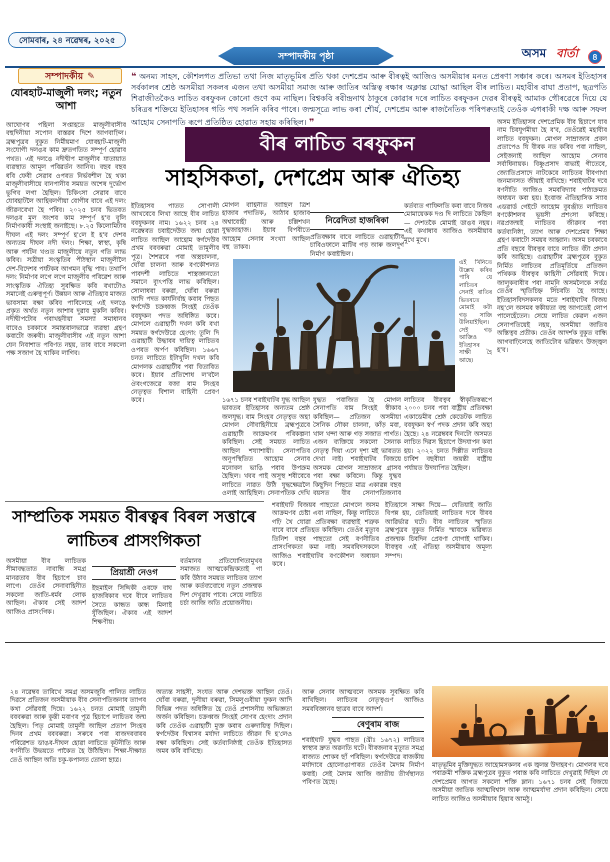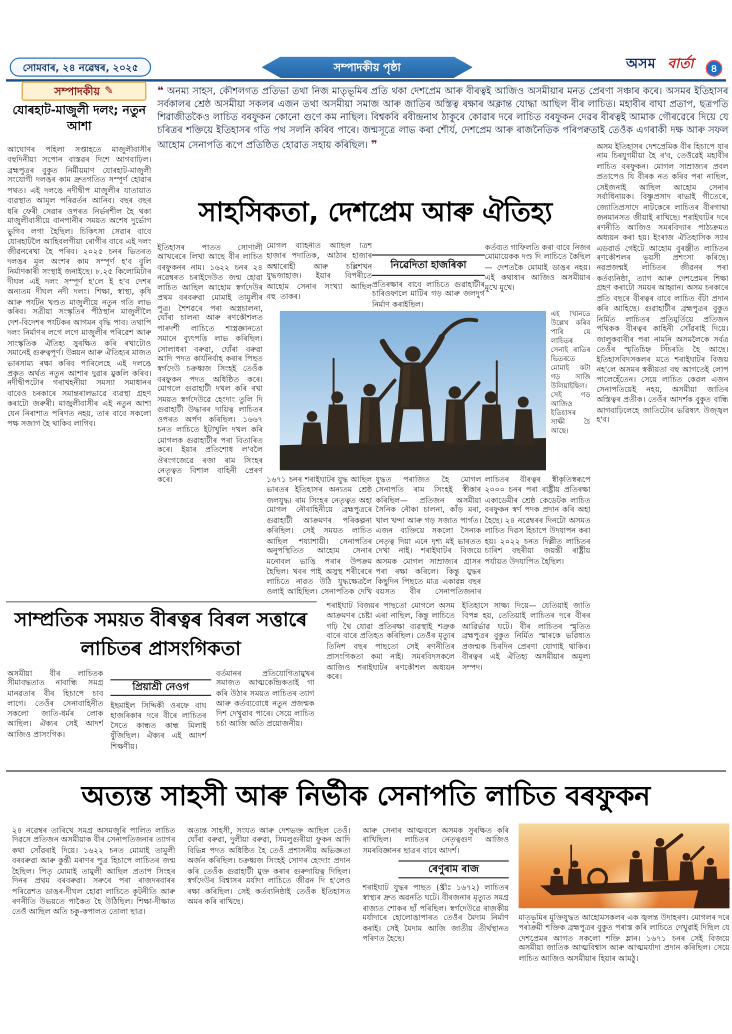--- a/index.html
+++ b/index.html
@@ -7,21 +7,21 @@
     --masthead_blue:#0d2f6e; --masthead_red:#cc1f1f; --circle_blue:#1f6fc0;
     --purple_box:#4a1040; --ed_tab_bg:#fdf3d4; --ed_tab_border:#e3a23c;
     --ed_tab_text:#8a1616; --quote_mark:#7a1f3d; --ink:#1c1c1c; --rule:#444;
   }
   *{margin:0;padding:0;box-sizing:border-box;}
   body{background:#fff;font-family:"DejaVu Sans",sans-serif;}
   .page{position:relative;width:610px;height:862px;background:#ffffff;overflow:hidden;color:var(--ink);}
   .abs{position:absolute;}
   .tiny{font-size:6.4px;line-height:1.32;text-align:justify;color:#222;overflow:hidden;word-break:break-word;}
   .tiny2{font-size:5.8px;line-height:1.3;text-align:justify;color:#222;overflow:hidden;word-break:break-word;}
-  .date-pill{left:8px;top:48px;height:16px;display:flex;align-items:center;padding:0 10px;
+  .date-pill{left:8px;top:32px;height:16px;display:flex;align-items:center;padding:0 10px;
     border:1.2px solid var(--banner_blue);border-radius:9px;background:#f4f8fc;
     font-size:8.2px;font-weight:bold;color:var(--navy);white-space:nowrap;}
   .banner{left:218px;top:47px;width:176px;height:18px;background:linear-gradient(180deg,#3b83c4,#2565a5);
     clip-path:polygon(0 50%,16px 0,calc(100% - 16px) 0,100% 50%,calc(100% - 16px) 100%,16px 100%);
     color:#fff;font-size:9px;font-weight:bold;display:flex;align-items:center;justify-content:center;}
   .masthead{right:8px;top:46px;height:18px;display:flex;align-items:flex-end;gap:10px;}
   .mh1{font-size:11.5px;font-weight:bold;color:var(--masthead_blue);letter-spacing:.2px;}
   .mh2{font-size:11.5px;font-weight:bold;color:var(--masthead_red);font-style:italic;}
   .pgnum{width:14px;height:14px;border-radius:50%;background:var(--circle_blue);color:#fff;
     font-size:9px;font-weight:bold;display:flex;align-items:center;justify-content:center;border:1px solid #ff4d4d;}
@@ -66,20 +66,23 @@
 
   <div class="abs quote"><span class="qmark">❝</span> <span>অনম্য সাহস, কৌশলগত প্ৰতিভা তথা নিজ মাতৃভূমিৰ প্ৰতি থকা দেশপ্ৰেম আৰু বীৰত্বই আজিও অসমীয়াৰ মনত প্ৰেৰণা সঞ্চাৰ কৰে। অসমৰ ইতিহাসৰ সৰ্বকালৰ শ্ৰেষ্ঠ অসমীয়া সকলৰ এজন তথা অসমীয়া সমাজ আৰু জাতিৰ অস্তিত্ব ৰক্ষাৰ অক্লান্ত যোদ্ধা আছিল বীৰ লাচিত। মহাবীৰ বাঘা প্ৰতাপ, ছত্ৰপতি শিৱাজীতকৈও লাচিত বৰফুকন কোনো গুণে কম নাছিল। বিশ্বকবি ৰবীন্দ্ৰনাথ ঠাকুৰে কোৱাৰ দৰে লাচিত বৰফুকন দেৱৰ বীৰত্বই আমাক গৌৰৱেৰে দিয়ে যে চৰিত্ৰৰ শক্তিয়ে ইতিহাসৰ গতি পথ সলনি কৰিব পাৰে। জন্মসূত্ৰে লাভ কৰা শৌৰ্য, দেশপ্ৰেম আৰু ৰাজনৈতিক পৰিপক্বতাই তেওঁক এগৰাকী দক্ষ আৰু সফল আহোম সেনাপতি ৰূপে প্ৰতিষ্ঠিত হোৱাত সহায় কৰিছিল।</span> <span class="qmark">❞</span></div>
 
   <div class="abs ed-tab">
     <span>সম্পাদকীয়</span>
     <span>✎</span>
   </div>
   <div class="abs ed-title">যোৰহাট-মাজুলী দলং; নতুন আশা</div>
   <div class="abs tiny" style="left:6px;top:121px;width:120px;height:377px;">আঘোণৰ পহিলা সপ্তাহতে মাজুলীবাসীৰ বহুদিনীয়া সপোন বাস্তৱৰ দিশে আগবাঢ়িল। ব্ৰহ্মপুত্ৰৰ বুকুত নিৰ্মীয়মাণ যোৰহাট-মাজুলী সংযোগী দলঙৰ কাম দ্ৰুতগতিত সম্পূৰ্ণ হোৱাৰ পথত। এই দলঙে নদীদ্বীপ মাজুলীৰ যাতায়াত ব্যৱস্থাত আমূল পৰিৱৰ্তন আনিব। বছৰ বছৰ ধৰি ফেৰী সেৱাৰ ওপৰত নিৰ্ভৰশীল হৈ থকা মাজুলীবাসীয়ে বানপানীৰ সময়ত অশেষ দুৰ্ভোগ ভুগিব লগা হৈছিল। চিকিৎসা সেৱাৰ বাবে যোৰহাটলৈ আহিবলগীয়া ৰোগীৰ বাবে এই দলং জীৱনৰেখা হৈ পৰিব। ২০২৫ চনৰ ভিতৰত দলঙৰ মূল অংশৰ কাম সম্পূৰ্ণ হ'ব বুলি নিৰ্মাণকাৰী সংস্থাই জনাইছে। ৮.২৫ কিলোমিটাৰ দীঘল এই দলং সম্পূৰ্ণ হ'লে ই হ'ব দেশৰ অন্যতম দীঘল নদী দলং। শিক্ষা, স্বাস্থ্য, কৃষি আৰু পৰ্যটন খণ্ডত মাজুলীয়ে নতুন গতি লাভ কৰিব। সত্ৰীয়া সংস্কৃতিৰ পীঠস্থান মাজুলীলৈ দেশ-বিদেশৰ পৰ্যটকৰ আগমন বৃদ্ধি পাব। তথাপি দলং নিৰ্মাণৰ লগে লগে মাজুলীৰ পৰিৱেশ আৰু সাংস্কৃতিক ঐতিহ্য সুৰক্ষিত কৰি ৰখাটোও সমানেই গুৰুত্বপূৰ্ণ। উন্নয়ন আৰু ঐতিহ্যৰ মাজত ভাৰসাম্য ৰক্ষা কৰিব পাৰিলেহে এই দলঙে প্ৰকৃত অৰ্থত নতুন আশাৰ দুৱাৰ মুকলি কৰিব। নদীদ্বীপটোৰ গৰাখহনীয়া সমস্যা সমাধানৰ বাবেও চৰকাৰে সমান্তৰালভাৱে ব্যৱস্থা গ্ৰহণ কৰাটো জৰুৰী। মাজুলীবাসীৰ এই নতুন আশা যেন নিৰাশাত পৰিণত নহয়, তাৰ বাবে সকলো পক্ষ সজাগ হৈ থাকিব লাগিব।</div>
 
+  <div class="abs kicker">
+    <span>বীৰ লাচিত বৰফুকন</span>
+  </div>
   <div class="abs subhead">সাহসিকতা, দেশপ্রেম আৰু ঐতিহ্য</div>
 
   <div class="abs tiny" style="left:497px;top:118px;width:110px;height:520px;">অসম ইতিহাসৰ দেশপ্ৰেমিক বীৰ হিচাপে যাৰ নাম চিৰযুগমীয়া হৈ ৰ'ব, তেওঁৱেই মহাবীৰ লাচিত বৰফুকন। মোগল সাম্ৰাজ্যৰ প্ৰবল প্ৰতাপেও যি বীৰক নত কৰিব পৰা নাছিল, সেইজনাই আছিল আহোম সেনাৰ সৰ্বাধিনায়ক। বিষ্ণুপ্ৰসাদ ৰাভাই গীতেৰে, জ্যোতিপ্ৰসাদে নাটকেৰে লাচিতৰ বীৰগাথা জনমানসত জীয়াই ৰাখিছে। শৰাইঘাটৰ দৰে ৰণনীতি আজিও সমৰবিদ্যাৰ পাঠ্যক্ৰমত অধ্যয়ন কৰা হয়। ইংৰাজ ঐতিহাসিক স্যাৰ এডৱাৰ্ড গেইটে আহোম বুৰঞ্জীত লাচিতৰ ৰণকৌশলৰ ভূয়সী প্ৰশংসা কৰিছে। নৱপ্ৰজন্মই লাচিতৰ জীৱনৰ পৰা কৰ্তব্যনিষ্ঠা, ত্যাগ আৰু দেশপ্ৰেমৰ শিক্ষা গ্ৰহণ কৰাটো সময়ৰ আহ্বান। অসম চৰকাৰে প্ৰতি বছৰে বীৰত্বৰ বাবে লাচিত বঁটা প্ৰদান কৰি আহিছে। গুৱাহাটীৰ ব্ৰহ্মপুত্ৰৰ বুকুত নিৰ্মিত লাচিতৰ প্ৰতিমূৰ্তিয়ে প্ৰতিজন পথিকক বীৰত্বৰ কাহিনী সোঁৱৰাই দিয়ে। জালুকবাৰীৰ পৰা নামনি অসমলৈকে সৰ্বত্ৰ তেওঁৰ স্মৃতিচিহ্ন সিঁচৰতি হৈ আছে। ইতিহাসবিদসকলৰ মতে শৰাইঘাটৰ বিজয় নহ'লে অসমৰ স্বকীয়তা বহু আগতেই লোপ পালেহেঁতেন। সেয়ে লাচিত কেৱল এজন সেনাপতিয়েই নহয়, অসমীয়া জাতিৰ অস্তিত্বৰ প্ৰতীক। তেওঁৰ আদৰ্শক বুকুত বান্ধি আগবাঢ়িলেহে জাতিটোৰ ভৱিষ্যৎ উজ্জ্বল হ'ব।</div>
 
   <div class="abs tiny" style="left:131px;top:202px;width:88px;height:295px;">ইতিহাসৰ পাতত সোণালী আখৰেৰে লিখা আছে বীৰ লাচিত বৰফুকনৰ নাম। ১৬২২ চনৰ ২৪ নৱেম্বৰত চৰাইদেউত জন্ম হোৱা লাচিত আছিল আহোম স্বৰ্গদেউৰ প্ৰথম বৰবৰুৱা মোমাই তামুলীৰ পুত্ৰ। শৈশৱৰে পৰা অস্ত্ৰচালনা, ঘোঁৰা চালনা আৰু ৰণকৌশলত পাৰদৰ্শী লাচিতে শাস্ত্ৰজ্ঞানতো সমানে ব্যুৎপত্তি লাভ কৰিছিল। সোলাধৰা বৰুৱা, ঘোঁৰা বৰুৱা আদি পদত কাৰ্যনিৰ্বাহ কৰাৰ পিছত স্বৰ্গদেউ চক্ৰধ্বজ সিংহই তেওঁক বৰফুকন পদত অধিষ্ঠিত কৰে। মোগলে গুৱাহাটী দখল কৰি ৰখা সময়ত স্বৰ্গদেউৱে হেংদাং তুলি দি গুৱাহাটী উদ্ধাৰৰ দায়িত্ব লাচিতৰ ওপৰত অৰ্পণ কৰিছিল। ১৬৬৭ চনত লাচিতে ইটাখুলি দখল কৰি মোগলক গুৱাহাটীৰ পৰা বিতাৰিত কৰে। ইয়াৰ প্ৰতিশোধ ল'বলৈ ঔৰংগজেৱে ৰজা ৰাম সিংহৰ নেতৃত্বত বিশাল বাহিনী প্ৰেৰণ কৰে।</div>
   <div class="abs tiny" style="left:222px;top:202px;width:88px;height:54px;font-family:Liberation Mono, monospace;">মোগল বাহিনীত আছিল ত্ৰিশ হাজাৰ পদাতিক, আঠাৰ হাজাৰ অশ্বাৰোহী আৰু চল্লিশখন যুদ্ধজাহাজ। ইয়াৰ বিপৰীতে আহোম সেনাৰ সংখ্যা আছিল বহু তাকৰ।</div>
   <div class="abs byline-box" style="left:310px;top:212px;width:94px;height:18px;">
     <span>নিৱেদিতা হাজৰিকা</span>
   </div>
   <div class="abs tiny" style="left:310px;top:233px;width:94px;height:23px;">প্ৰতিৰক্ষাৰ বাবে লাচিতে গুৱাহাটীৰ চাৰিওফালে মাটিৰ গড় আৰু জলদুৰ্গ নিৰ্মাণ কৰাইছিল।</div>
@@ -141,21 +144,20 @@
   <div class="abs mid-rule"></div>
   <div class="abs mid-head">সাম্প্ৰতিক সময়ত বীৰত্বৰ বিৰল সত্তাৰে লাচিতৰ প্ৰাসংগিকতা</div>
   <div class="abs tiny" style="left:6px;top:557px;width:80px;height:81px;">অসমীয়া বীৰ লাচিতক সীমাবদ্ধতাত নাবান্ধি সমগ্ৰ মানৱতাৰ বীৰ হিচাপে চাব লাগে। তেওঁৰ সেনাবাহিনীত সকলো জাতি-ধৰ্মৰ লোক আছিল। ঐক্যৰ সেই আদৰ্শ আজিও প্ৰাসংগিক।</div>
   <div class="abs byline-box" style="left:92px;top:566px;width:84px;height:14px;">
     <span>প্ৰিয়াশ্ৰী নেওগ</span>
   </div>
   <div class="abs tiny" style="left:92px;top:584px;width:80px;height:54px;">ইছমাইল সিদ্দিকী ওৰফে বাঘ হাজৰিকাৰ দৰে বীৰে লাচিতৰ সৈতে কান্ধত কান্ধ মিলাই যুঁজিছিল। ঐক্যৰ এই আদৰ্শ শিক্ষণীয়।</div>
   <div class="abs tiny" style="left:180px;top:557px;width:82px;height:81px;">বৰ্তমানৰ প্ৰতিযোগিতামুখৰ সমাজত আত্মকেন্দ্ৰিকতাই গা কৰি উঠাৰ সময়ত লাচিতৰ ত্যাগ আৰু কৰ্তব্যবোধে নতুন প্ৰজন্মক দিশ দেখুৱাব পাৰে। সেয়ে লাচিত চৰ্চা আজি অতি প্ৰয়োজনীয়।</div>
 
   <div class="abs bot-rule"></div>
-  <div class="abs bot-head">অত্যন্ত সাহসী আৰু নিৰ্ভীক সেনাপতি লাচিত বৰফুকন</div>
 
   <div class="abs tiny" style="left:10px;top:688px;width:136px;height:166px;">২৪ নৱেম্বৰ তাৰিখে সমগ্ৰ অসমজুৰি পালিত লাচিত দিৱসে প্ৰতিজন অসমীয়াক বীৰ সেনাপতিজনাৰ ত্যাগৰ কথা সোঁৱৰাই দিয়ে। ১৬২২ চনত মোমাই তামুলী বৰবৰুৱা আৰু কুন্তী মৰাণৰ পুত্ৰ হিচাপে লাচিতৰ জন্ম হৈছিল। পিতৃ মোমাই তামুলী আছিল প্ৰতাপ সিংহৰ দিনৰ প্ৰথম বৰবৰুৱা। সৰুৰে পৰা ৰাজদৰবাৰৰ পৰিৱেশত ডাঙৰ-দীঘল হোৱা লাচিতে কূটনীতি আৰু ৰণনীতি উভয়তে পাকৈত হৈ উঠিছিল। শিক্ষা-দীক্ষাত তেওঁ আছিল অতি চকু-কপালত তোলা ছাত্ৰ।</div>
   <div class="abs tiny" style="left:156px;top:688px;width:136px;height:166px;">অত্যন্ত সাহসী, সংযত আৰু দেশভক্ত আছিল তেওঁ। ঘোঁৰা বৰুৱা, দুলীয়া বৰুৱা, সিমলুগুৰীয়া ফুকন আদি বিভিন্ন পদত অধিষ্ঠিত হৈ তেওঁ প্ৰশাসনীয় অভিজ্ঞতা অৰ্জন কৰিছিল। চক্ৰধ্বজ সিংহই সোণৰ হেংদাং প্ৰদান কৰি তেওঁক গুৱাহাটী মুক্ত কৰাৰ গুৰুদায়িত্ব দিছিল। স্বৰ্গদেউৰ বিশ্বাসৰ মৰ্যাদা লাচিতে জীৱন দি হ'লেও ৰক্ষা কৰিছিল। সেই কৰ্তব্যনিষ্ঠাই তেওঁক ইতিহাসত অমৰ কৰি ৰাখিছে।</div>
   <div class="abs tiny" style="left:302px;top:688px;width:122px;height:26px;">আৰু সেনাৰ আত্মবলে অসমক সুৰক্ষিত কৰি ৰাখিছিল। লাচিতৰ নেতৃত্বগুণ আজিও সমৰবিজ্ঞানৰ ছাত্ৰৰ বাবে আদৰ্শ।</div>
   <div class="abs byline-box" style="left:332px;top:717px;width:92px;height:15px;">
     <span>ৰেণুৰাম ৰাজ</span>
   </div>
   <div class="abs tiny" style="left:302px;top:736px;width:122px;height:118px;">শৰাইঘাট যুদ্ধৰ পাছত (খ্ৰীঃ ১৬৭২) লাচিতৰ স্বাস্থ্যৰ দ্ৰুত অৱনতি ঘটে। বীৰজনাৰ মৃত্যুত সমগ্ৰ ৰাজ্যত শোকৰ ছাঁ পৰিছিল। স্বৰ্গদেউৱে ৰাজকীয় মৰ্যাদাৰে হোলোঙাপাৰত তেওঁৰ মৈদাম নিৰ্মাণ কৰাই। সেই মৈদাম আজি জাতীয় তীৰ্থস্থানত পৰিণত হৈছে।</div>
 
   <svg class="abs photo" style="left:432px;top:686px;" width="176" height="71" viewBox="0 0 176 71">

